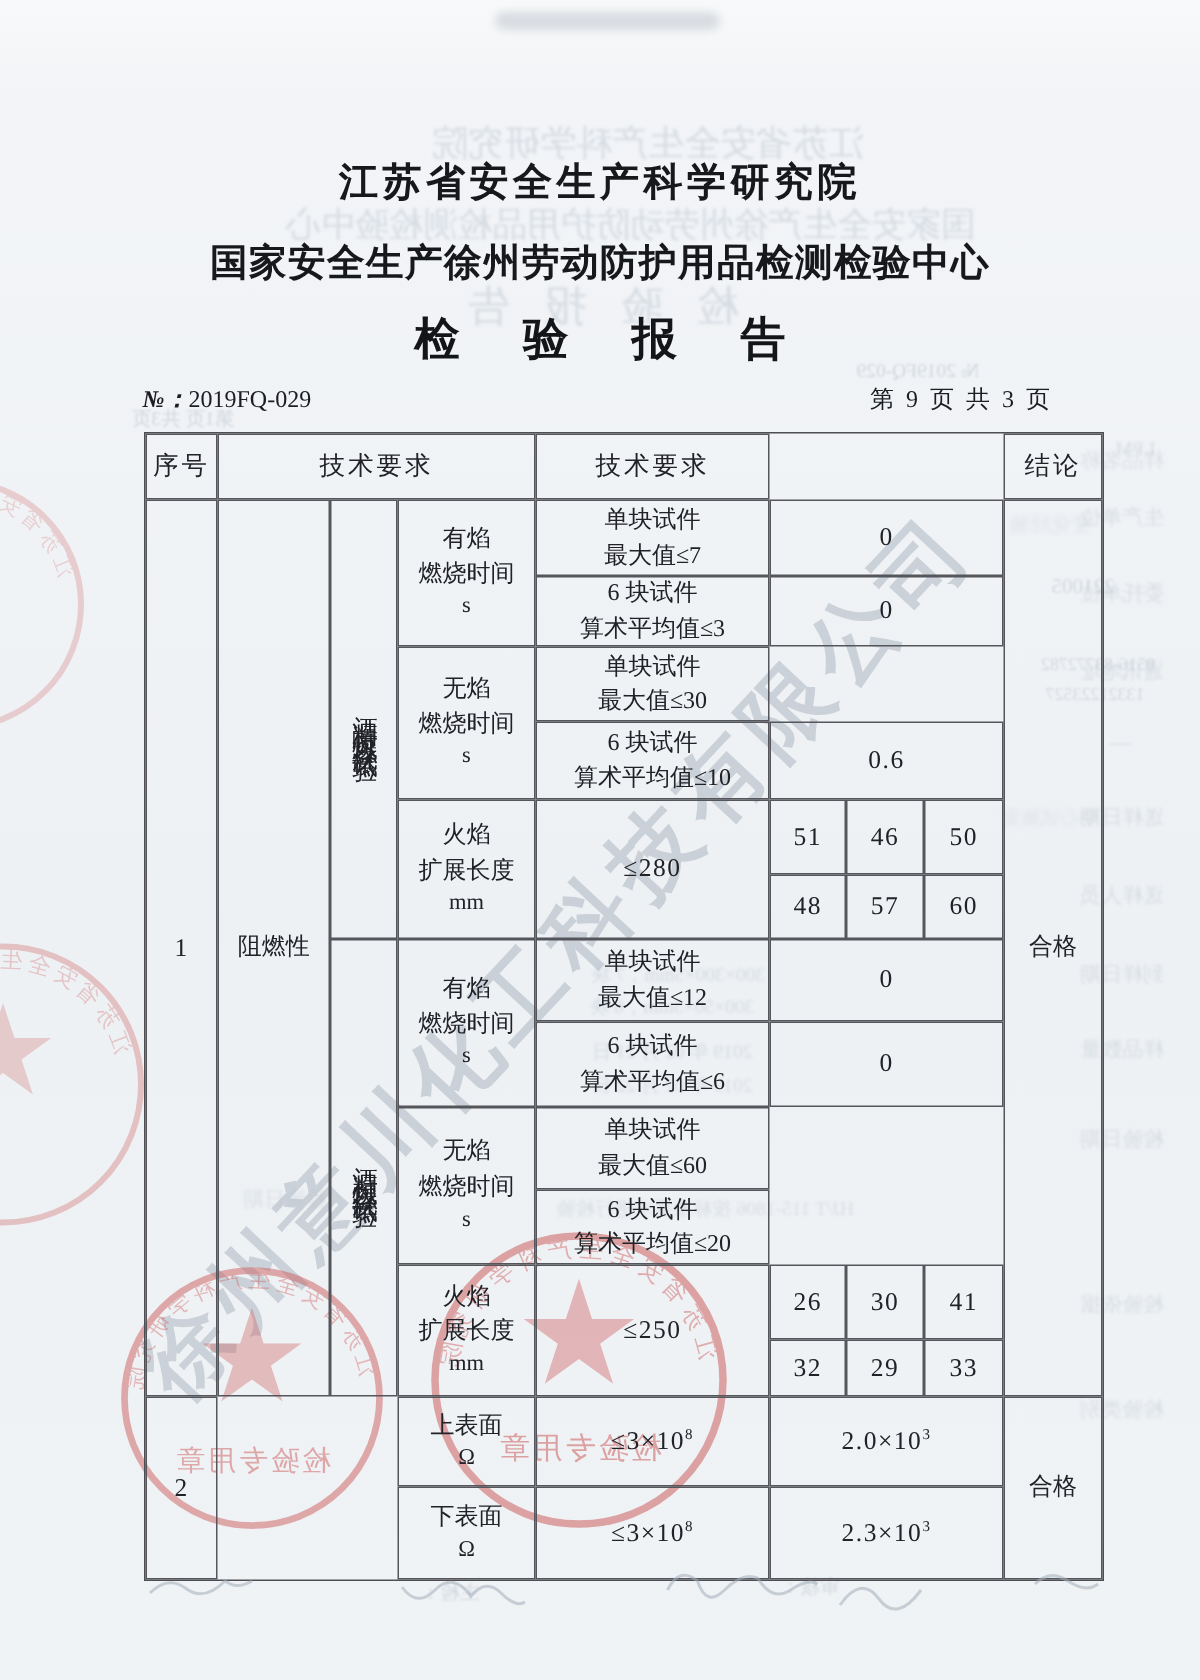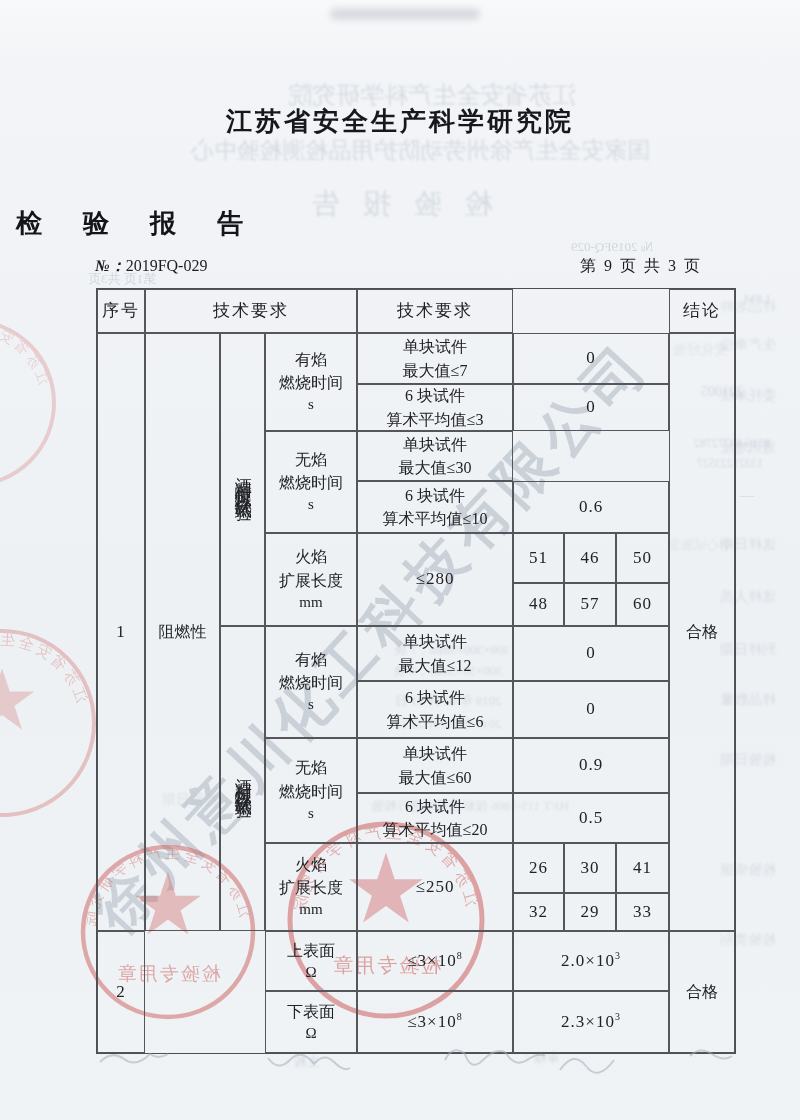--- a/index.html
+++ b/index.html
@@ -6,23 +6,23 @@
   .page{position:relative;width:800px;height:1120px;overflow:hidden;
     background:linear-gradient(180deg,#f8f9fa 0%,#f2f4f7 6%,#eef1f4 55%,#f0f3f5 100%);
     font-family:"Liberation Serif","DejaVu Serif",serif;color:#1d1f24;}
   
   .org1{position:absolute;top:104px;left:0;width:100%;text-align:center;
     font-family:"DejaVu Sans","Liberation Sans",sans-serif;font-weight:700;
     font-size:26px;letter-spacing:3px;color:#17181c;}
   .org2{position:absolute;top:158px;left:0;width:100%;text-align:center;
     font-family:"DejaVu Sans","Liberation Sans",sans-serif;font-weight:700;
     font-size:25px;letter-spacing:1px;color:#17181c;}
-  .rpt-title{position:absolute;top:206px;left:0;width:100%;text-align:left;
+  .rpt-title{position:absolute;top:206px;left:0;width:100%;text-align:center;
     font-family:"DejaVu Sans","Liberation Sans",sans-serif;font-weight:700;
-    font-size:26px;letter-spacing:16px;text-indent:16px;color:#141519;}
+    font-size:30px;letter-spacing:16px;text-indent:16px;color:#141519;}
   .no-line{position:absolute;top:256px;left:95px;font-size:16px;color:#1b1d22;}
   .no-sym{font-style:italic;font-weight:700;border-bottom:0;}
   .page-info{position:absolute;top:256px;right:98px;font-size:16px;color:#1b1d22;letter-spacing:2px;}
   
   .grid{position:absolute;left:96px;top:288px;width:638px;height:764px;display:grid;
     grid-template-columns:48px 75px 45px 92px 156px 51px 52px 53px 66px;
     grid-template-rows:44px 51px 47px 50px 52px 50px 43px 55px 57px 55px 50px 50px 38px 60px 62px;
     border:1px solid #4e4e52;}
   .cell{border:1px solid #55565b;display:flex;flex-direction:column;align-items:center;
     justify-content:center;text-align:center;font-size:16px;line-height:1.45;
@@ -131,20 +131,21 @@
     <text x="110" y="116" font-size="84" text-anchor="middle" opacity=".8">★</text>
     <defs>
         <path id="arcD" d="M 32,110 A 78,78 0 1 1 188,110"></path>
       </defs>
     <text font-size="15" letter-spacing="3" opacity=".9">
       <textPath href="#arcD" startOffset="8%">江苏省安全生产科学研究院</textPath>
     </text>
   </svg>
 
   <div class="org1">江苏省安全生产科学研究院</div>
+  <div class="org2">国家安全生产徐州劳动防护用品检测检验中心</div>
   <div class="rpt-title">检 验 报 告</div>
   <div class="no-line">
     <span class="no-sym">№：</span><span>2019FQ-029</span>
   </div>
   <div class="page-info">第 9 页 共 3 页</div>
 
   <div class="grid">
 
     <div class="cell hdr" style="grid-area:1/1/2/2">
         <div>序号</div>
@@ -269,26 +270,20 @@
       </div>
     <div class="cell val" style="grid-area:7/8/8/9">
         <div>60</div>
       </div>
 
     <div class="cell val" style="grid-area:8/6/9/9">
         <div>0</div>
       </div>
     <div class="cell val" style="grid-area:9/6/10/9">
         <div>0</div>
-      </div>
-    <div class="cell val" style="grid-area:10/6/11/9">
-        <div>0.9</div>
-      </div>
-    <div class="cell val" style="grid-area:11/6/12/9">
-        <div>0.5</div>
       </div>
     <div class="cell val" style="grid-area:12/6/13/7">
         <div>26</div>
       </div>
     <div class="cell val" style="grid-area:12/7/13/8">
         <div>30</div>
       </div>
     <div class="cell val" style="grid-area:12/8/13/9">
         <div>41</div>
       </div>

